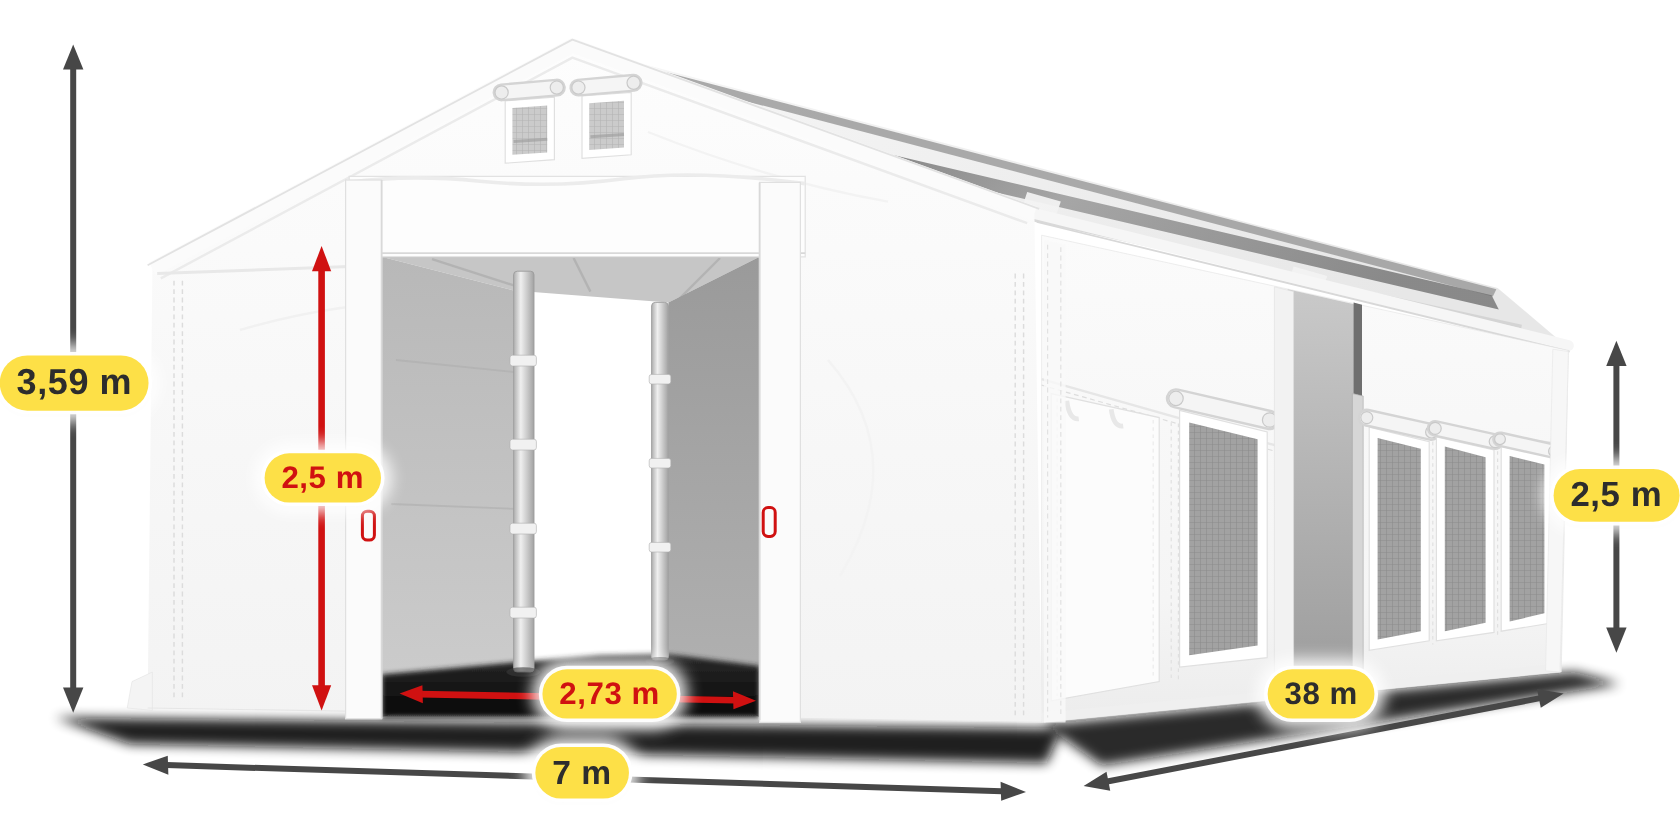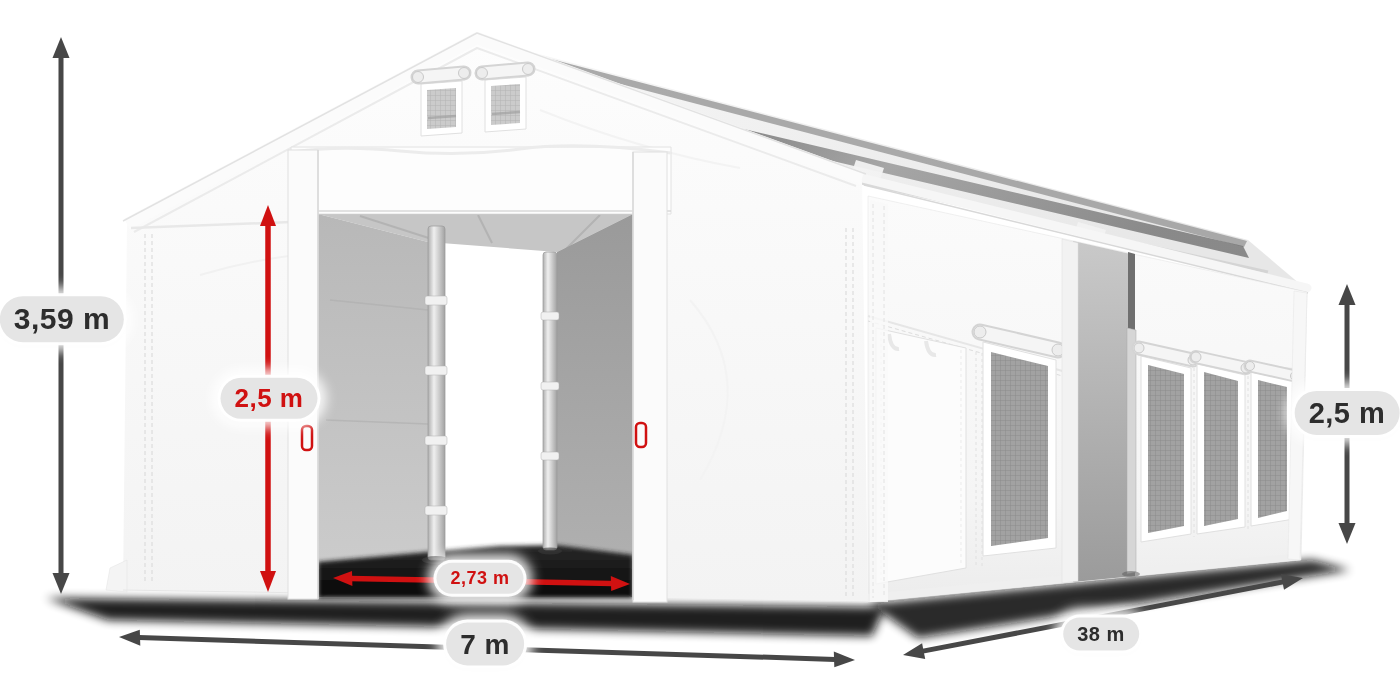--- a/index.html
+++ b/index.html
@@ -3,21 +3,21 @@
 <meta charset="utf-8">
 <style>
   html,body{margin:0;padding:0;background:#ffffff;}
   .stage{
     position:relative;width:1400px;height:700px;background:#ffffff;overflow:hidden;
     font-family:"Liberation Sans", sans-serif;
   }
   .tent-svg{position:absolute;left:0;top:0;width:1400px;height:700px;display:block;}
   .dim-pill{
     position:absolute;transform:translate(-50%,-50%);
-    background:#e5e5e5;border-radius:30px;padding:4px 14px;
+    background:#fde047;border-radius:30px;padding:4px 14px;
     font-weight:bold;white-space:nowrap;color:#2d2d2d;letter-spacing:.5px;line-height:1.25;
     box-shadow:0 0 0 3px rgba(255,255,255,.95), 0 0 12px 9px rgba(255,255,255,.88), 0 2px 6px rgba(0,0,0,.07);
   }
   .dim-pill.red{color:#d01111;}
 </style>
 </head>
 <body>
 
 <div class="stage">
 
@@ -282,21 +282,21 @@
         <polygon points="1347,284 1338.5,305 1355.5,305"></polygon>
         <polygon points="1347,544 1338.5,523 1355.5,523"></polygon>
       </g>
     </g>
   </svg>
 
   <div class="dim-pill" style="left:62px;top:319px;font-size:30px;">3,59 m</div>
 
   <div class="dim-pill red" style="left:269px;top:398px;font-size:26px;">2,5 m</div>
 
-  <div class="dim-pill red" style="left:480px;top:578px;font-size:18px;">2,73 m</div>
+  <div class="dim-pill red" style="left:508px;top:578px;font-size:26px;">2,73 m</div>
 
   <div class="dim-pill" style="left:485px;top:644px;font-size:28px;">7 m</div>
 
-  <div class="dim-pill" style="left:1101px;top:634px;font-size:20px;">38 m</div>
+  <div class="dim-pill" style="left:1101px;top:578px;font-size:26px;">38 m</div>
 
   <div class="dim-pill" style="left:1347px;top:413px;font-size:29px;">2,5 m</div>
 
 </div>
 
 </body></html>

